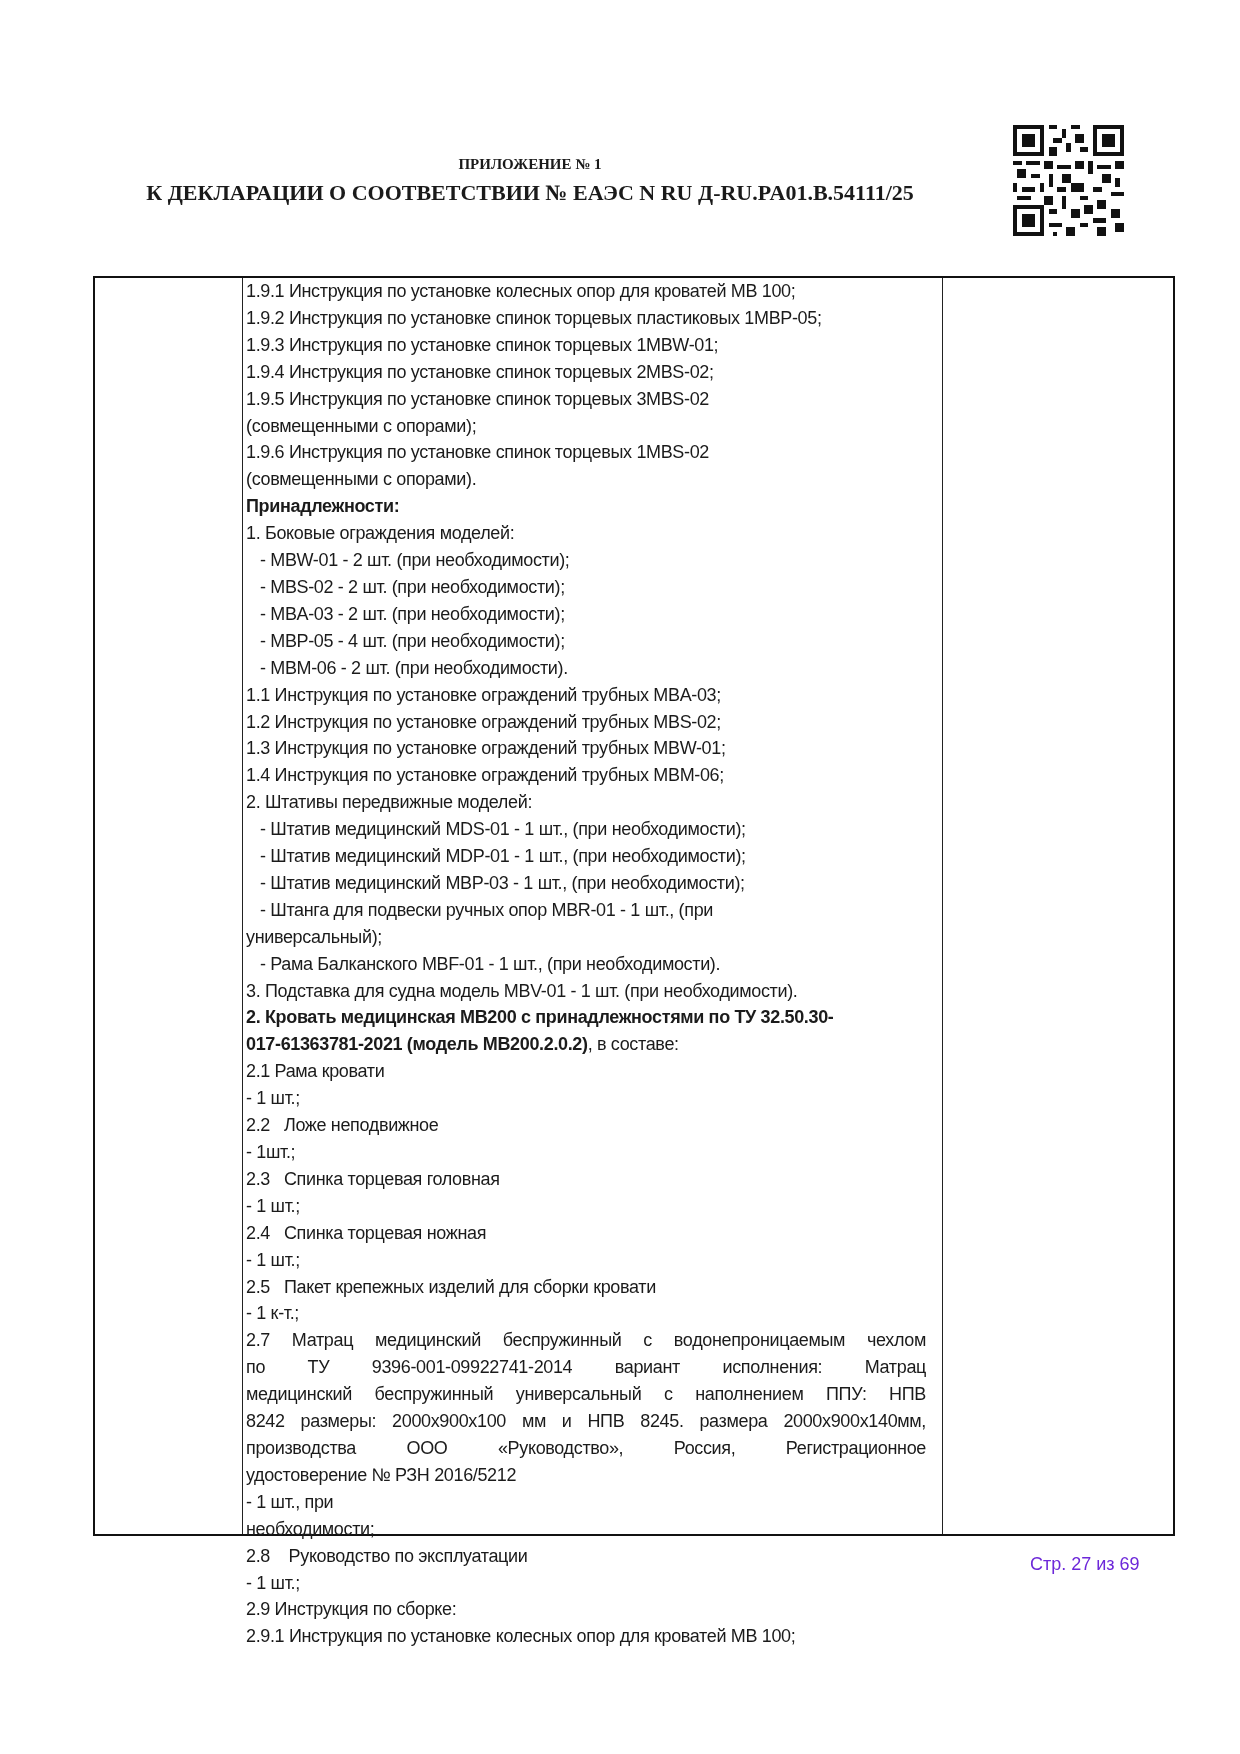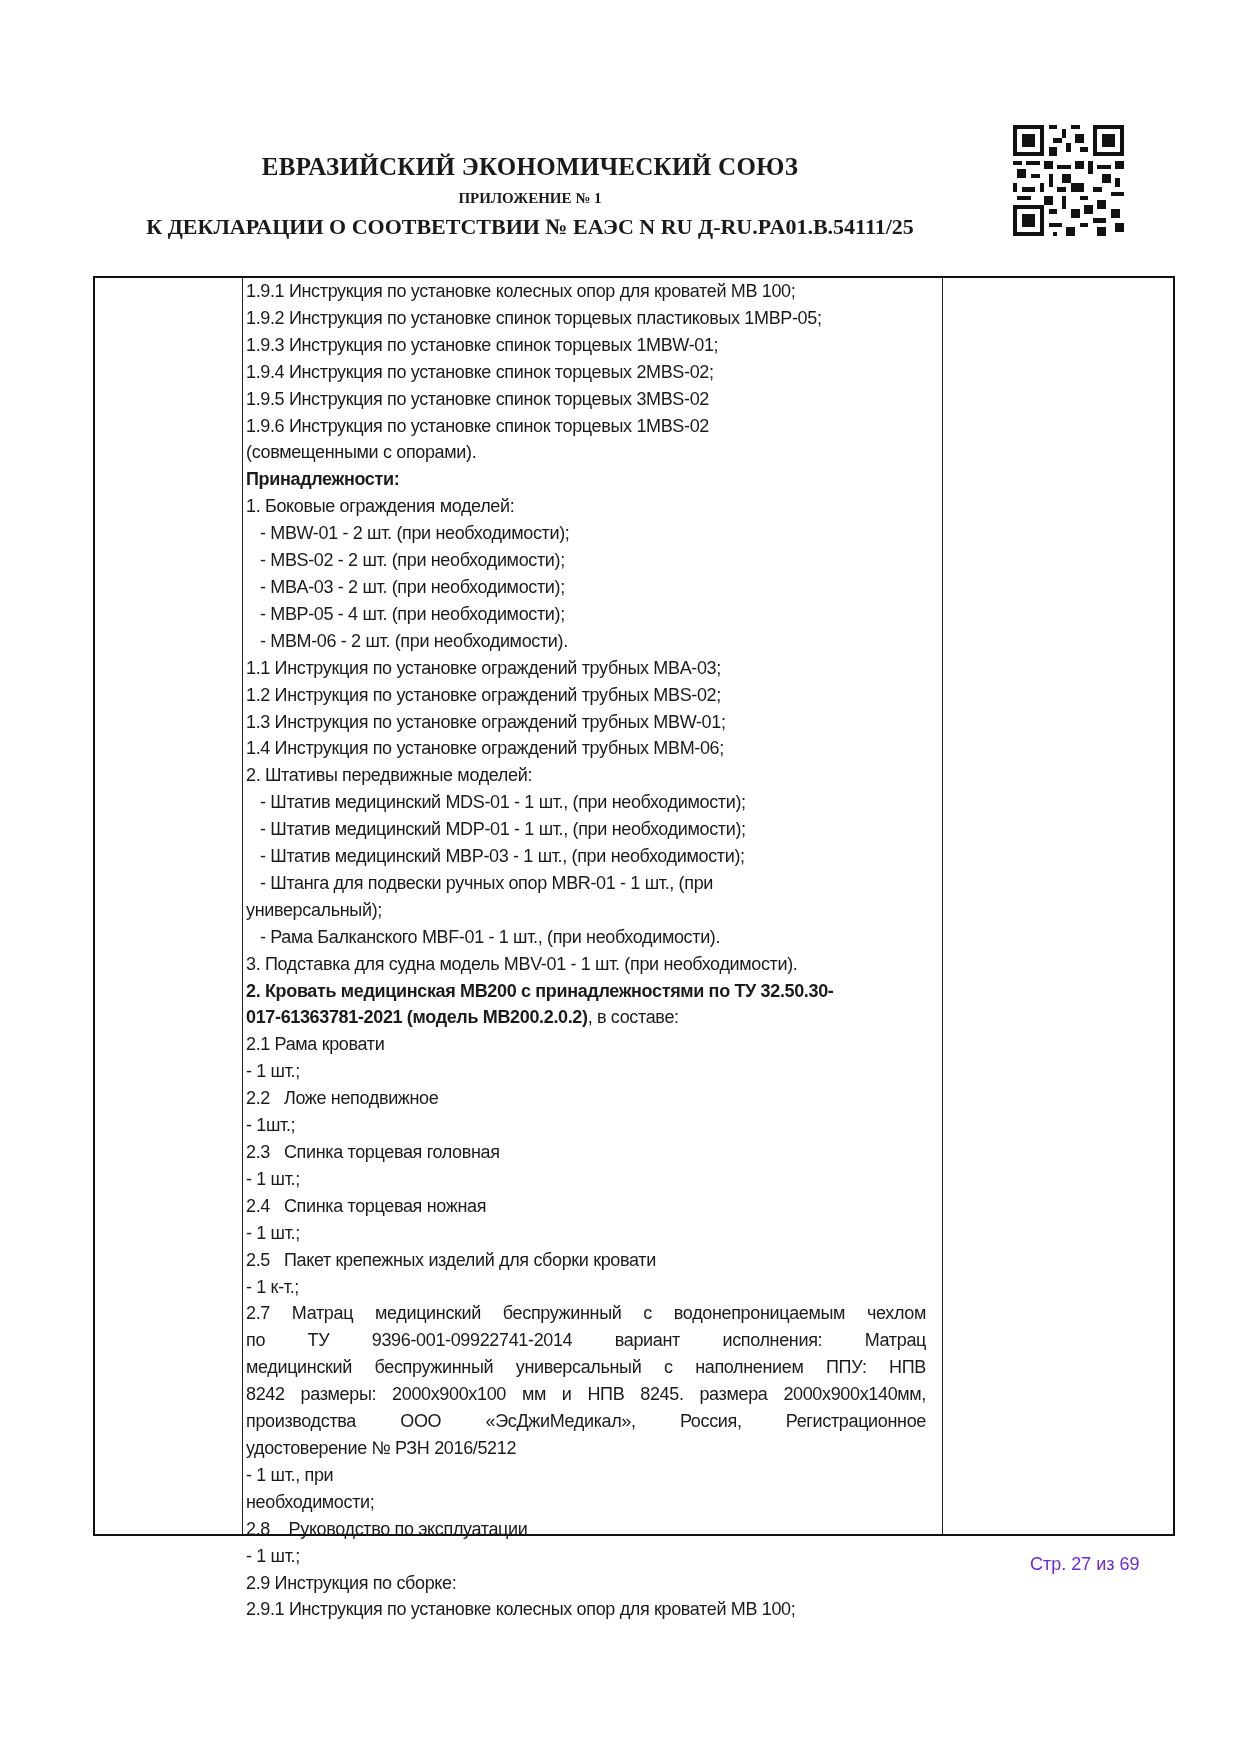--- a/index.html
+++ b/index.html
@@ -31,21 +31,20 @@
   .qty { padding-right: 80px; }
   .footer {
     position: absolute; left: 1030px; top: 1554px; font-family: "Liberation Sans", "DejaVu Sans", sans-serif;
     font-size: 18px; color: #6d28d9;
   }
 </style>
 </head>
 <body>
 
 <div class="header">
-  <div class="h1">ЕВРАЗИЙСКИЙ ЭКОНОМИЧЕСКИЙ СОЮЗ</div>
   <div class="h2">ПРИЛОЖЕНИЕ № 1</div>
   <div class="h3">К ДЕКЛАРАЦИИ О СООТВЕТСТВИИ № ЕАЭС N RU Д-RU.PA01.B.54111/25</div>
 </div>
 
 <div class="qr">
   <svg width="111" height="111" viewBox="0 0 25 25" shape-rendering="crispEdges">
     <rect width="25" height="25" fill="#fff"></rect>
     <g fill="#111">
       <rect x="0" y="0" width="7" height="7"></rect>
         <rect x="1" y="1" width="5" height="5" fill="#fff"></rect>
@@ -106,20 +105,21 @@
 </div>
 
 <div class="tbl">
   <div class="col1"></div>
   <div class="col2">
     <div class="line">1.9.1 Инструкция по установке колесных опор для кроватей МВ 100;</div>
     <div class="line">1.9.2 Инструкция по установке спинок торцевых пластиковых 1MBP-05;</div>
     <div class="line">1.9.3 Инструкция по установке спинок торцевых 1MBW-01;</div>
     <div class="line">1.9.4 Инструкция по установке спинок торцевых 2MBS-02;</div>
     <div class="line">1.9.5 Инструкция по установке спинок торцевых 3MBS-02</div>
+    <div class="line">(совмещенными с опорами);</div>
     <div class="line">1.9.6 Инструкция по установке спинок торцевых 1MBS-02</div>
     <div class="line">(совмещенными с опорами).</div>
     <div class="line b">Принадлежности:</div>
     <div class="line">1. Боковые ограждения моделей:</div>
     <div class="line">   - MBW-01 - 2 шт. (при необходимости);</div>
     <div class="line">   - MBS-02 - 2 шт. (при необходимости);</div>
     <div class="line">   - MBA-03 - 2 шт. (при необходимости);</div>
     <div class="line">   - MBP-05 - 4 шт. (при необходимости);</div>
     <div class="line">   - MBM-06 - 2 шт. (при необходимости).</div>
     <div class="line">1.1 Инструкция по установке ограждений трубных MBA-03;</div>
@@ -140,21 +140,21 @@
     <div class="line row2"><span>2.1 Рама кровати</span><span class="qty">- 1 шт.;</span></div>
     <div class="line row2"><span>2.2   Ложе неподвижное</span><span class="qty" style="padding-right:72px">- 1шт.;</span></div>
     <div class="line row2"><span>2.3   Спинка торцевая головная</span><span class="qty" style="padding-right:66px">- 1 шт.;</span></div>
     <div class="line row2"><span>2.4   Спинка торцевая ножная</span><span class="qty" style="padding-right:64px">- 1 шт.;</span></div>
     <div class="line row2"><span>2.5   Пакет крепежных изделий для сборки кровати</span><span class="qty" style="padding-right:44px">- 1 к-т.;</span></div>
 
     <div class="line just">2.7   Матрац медицинский беспружинный с водонепроницаемым чехлом</div>
     <div class="line just">по ТУ 9396-001-09922741-2014 вариант исполнения: Матрац</div>
     <div class="line just">медицинский беспружинный универсальный с наполнением ППУ: НПВ</div>
     <div class="line just">8242 размеры: 2000х900х100 мм и НПВ 8245. размера 2000х900х140мм,</div>
-    <div class="line just">производства ООО «ЭсДжиМедикал», Россия, Регистрационное</div>
+    <div class="line just">производства ООО «Руководство», Россия, Регистрационное</div>
     <div class="line row2"><span>удостоверение № РЗН 2016/5212</span><span>- 1 шт., при</span></div>
     <div class="line">необходимости;</div>
 
     <div class="line row2"><span>2.8    Руководство по эксплуатации</span><span class="qty" style="padding-right:70px">- 1 шт.;</span></div>
     <div class="line">2.9 Инструкция по сборке:</div>
     <div class="line">2.9.1 Инструкция по установке колесных опор для кроватей МВ 100;</div>
   </div>
   <div class="col3"></div>
 </div>
 

